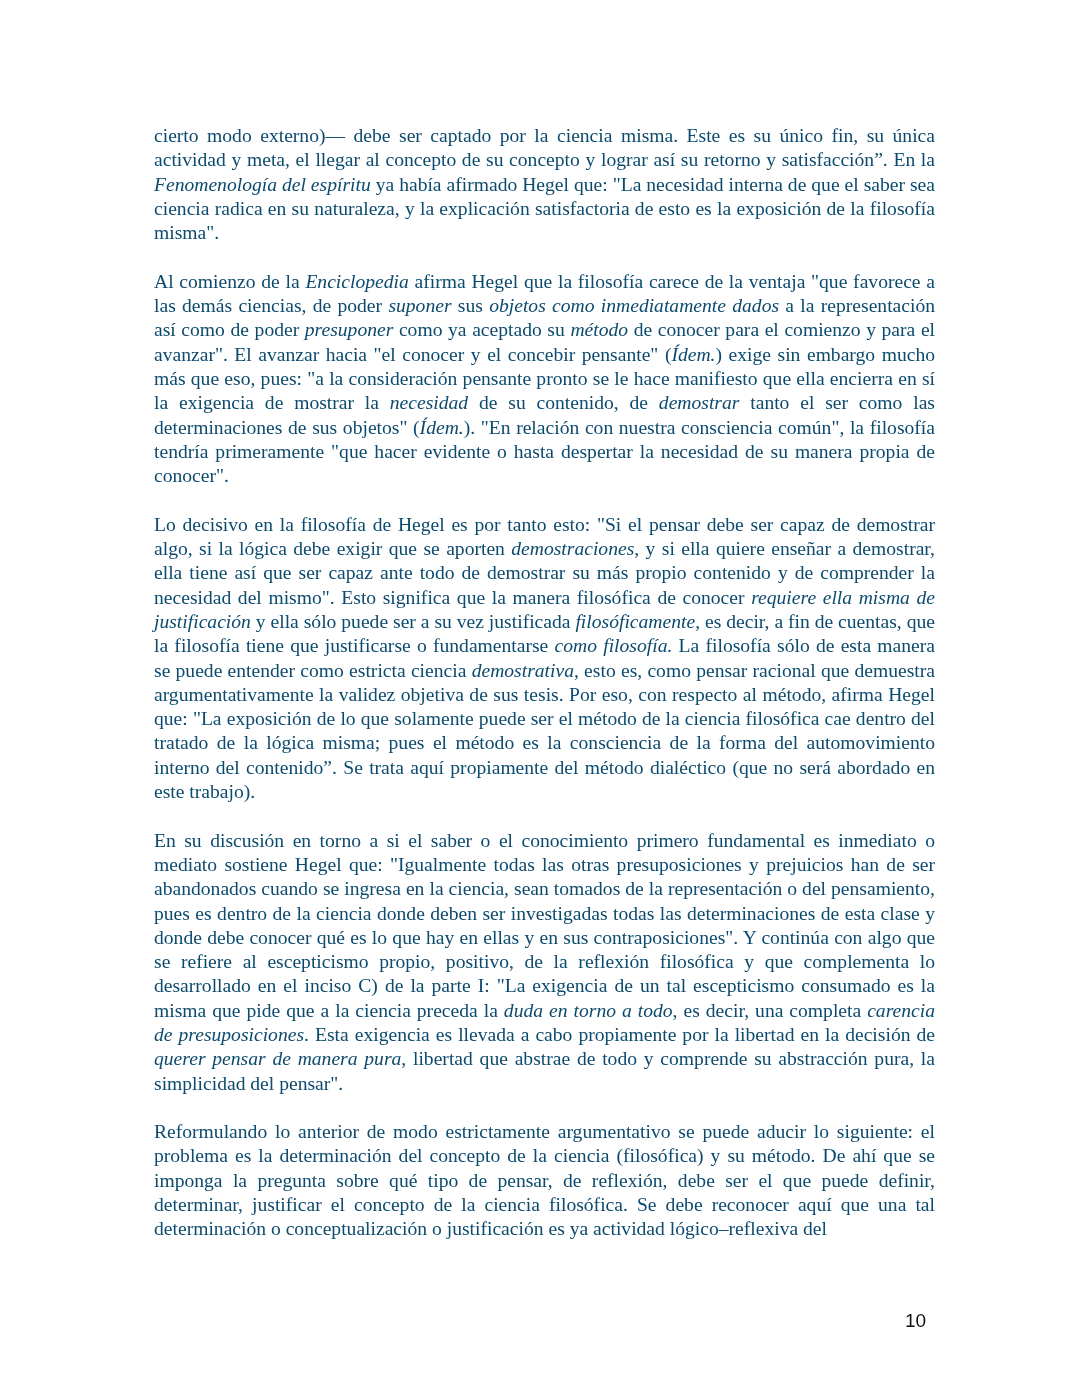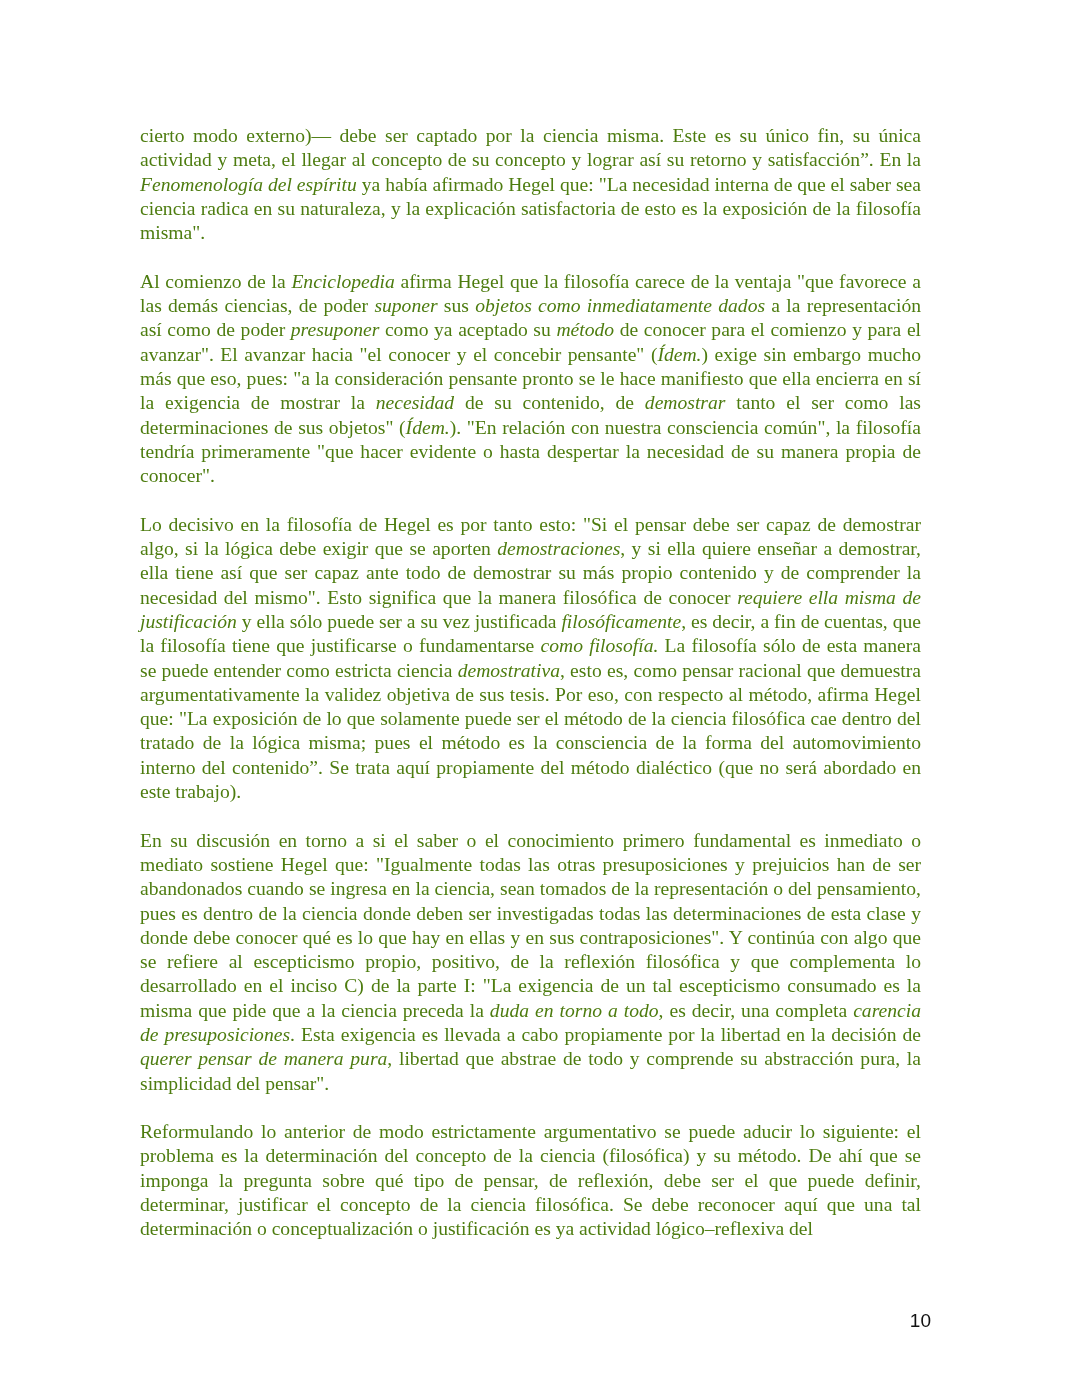--- a/index.html
+++ b/index.html
@@ -1,38 +1,38 @@
 <!DOCTYPE html>
 <html><head>
 <meta charset="utf-8">
 <style>
   html, body { margin: 0; padding: 0; background: #ffffff; }
   body { width: 1080px; height: 1397px; position: relative; overflow: hidden; }
   .page {
     position: absolute;
-    left: 140px;
+    left: 154px;
     top: 124px;
     width: 781px;
     font-family: "Liberation Serif", serif;
     font-size: 19.6px;
     line-height: 24.3px;
-    color: #4d7c0f;
+    color: #0c4a6e;
   }
   .para {
     margin: 0 0 24.3px 0;
     text-align: justify;
     hyphens: none;
   }
   .para em { font-style: italic; }
   .page-number {
     position: absolute;
     left: 900px;
     top: 1310px;
     width: 31px;
-    text-align: right;
+    text-align: center;
     font-family: "Liberation Sans", sans-serif;
     font-size: 19px;
     color: #111111;
   }
 </style>
 </head>
 <body>
 
 <div class="page">
   <p class="para"><span>cierto modo externo)— debe ser captado por la ciencia misma. Este es su único fin, su única actividad y meta, el llegar al concepto de su concepto y lograr así su retorno y satisfacción”. En la </span><em>Fenomenología del espíritu</em><span> ya había afirmado Hegel que: "La necesidad interna de que el saber sea ciencia radica en su naturaleza, y la explicación satisfactoria de esto es la exposición de la filosofía misma".</span></p>

